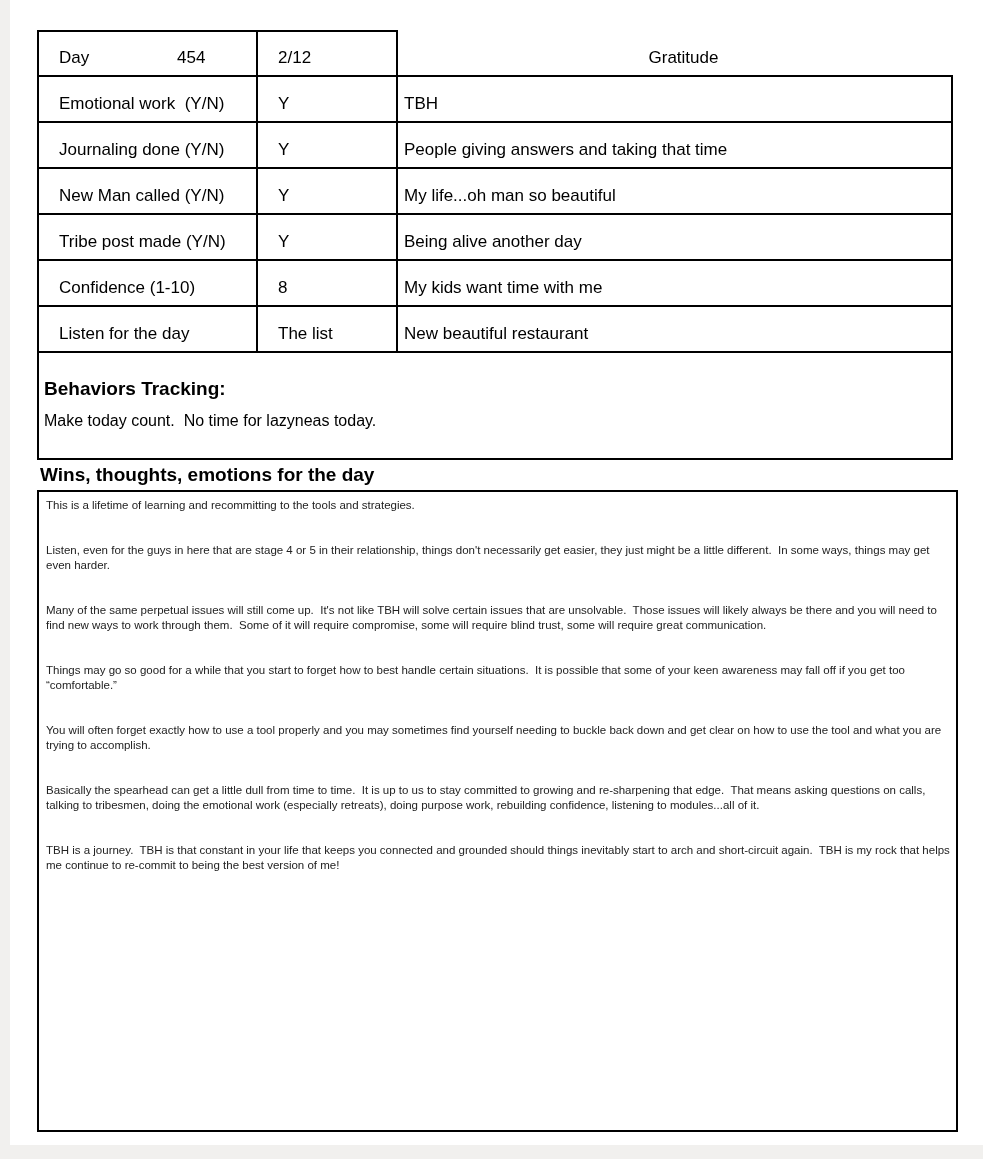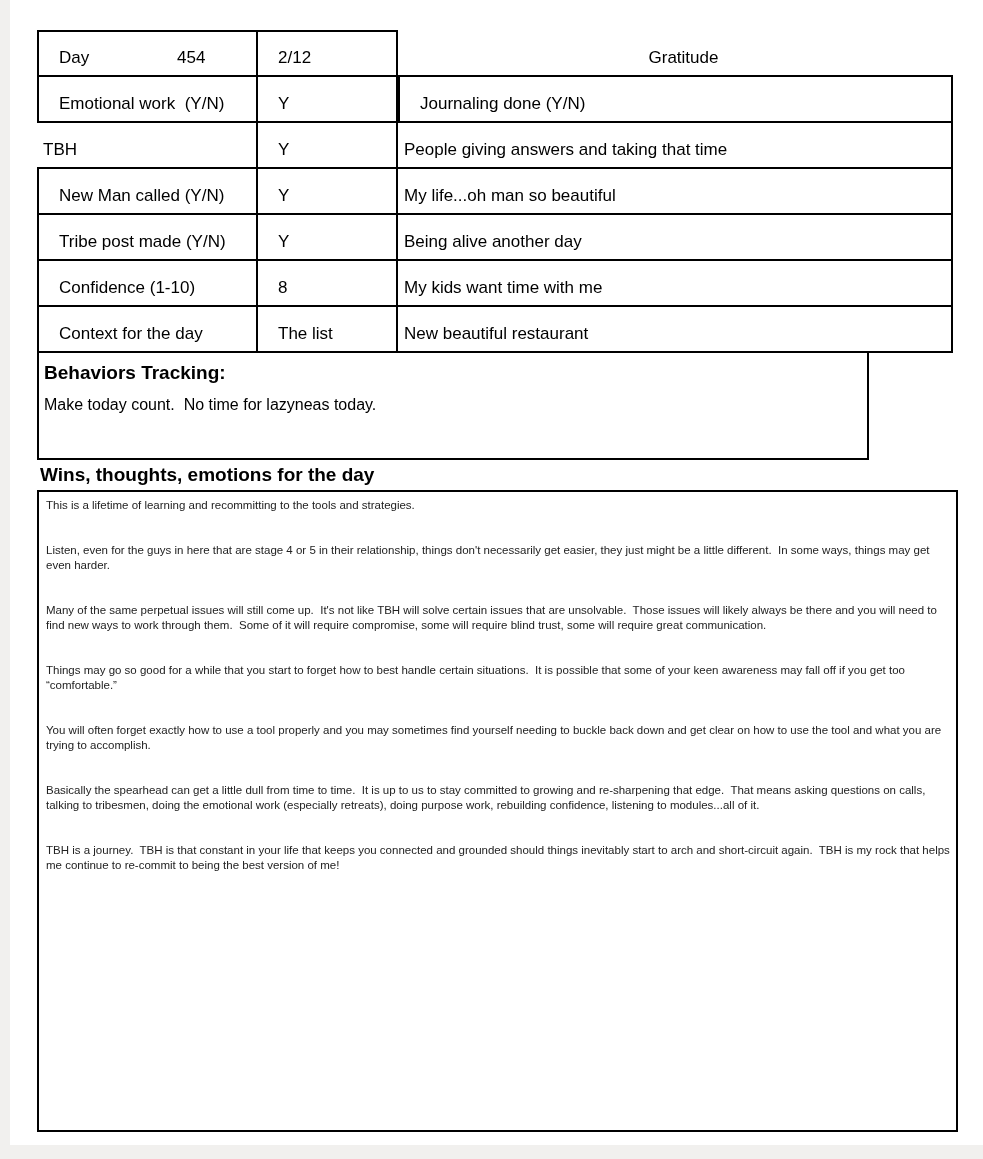--- a/index.html
+++ b/index.html
@@ -45,26 +45,26 @@
     border-right: none;
     justify-content: center;
     text-align: center;
   }
   .day-value {
     position: absolute; left: 138px; bottom: 8px;
   }
   
   .behaviors {
     position: absolute; left: 27px; top: 353px;
-    width: 832px; height: 107px;
+    width: 916px; height: 107px;
     border-left: 2px solid #000;
     border-right: 2px solid #000;
     border-bottom: 2px solid #000;
     overflow: hidden;
-    padding: 8px 6px 0 5px;
+    padding: 24px 6px 0 5px;
   }
   .behaviors-heading {
     font-size: 19px; font-weight: 700; line-height: 24px;
     white-space: pre-wrap;
   }
   .behaviors-note {
     font-size: 16px; line-height: 20px; margin-top: 10px;
     white-space: pre-wrap;
   }
   .behaviors-intention {
@@ -109,26 +109,26 @@
     <div class="cell grat-header">
       <span>Gratitude</span>
     </div>
 
     <div class="cell col1">
       <span>Emotional work  (Y/N)</span>
     </div>
     <div class="cell val">
       <span>Y</span>
     </div>
+    <div class="cell grat">
+      <span>TBH</span>
+    </div>
+
     <div class="cell col1">
       <span>Journaling done (Y/N)</span>
-    </div>
-
-    <div class="cell grat">
-      <span>TBH</span>
     </div>
     <div class="cell val">
       <span>Y</span>
     </div>
     <div class="cell grat">
       <span>People giving answers and taking that time</span>
     </div>
 
     <div class="cell col1">
       <span>New Man called (Y/N)</span>
@@ -154,21 +154,21 @@
       <span>Confidence (1-10)</span>
     </div>
     <div class="cell val">
       <span>8</span>
     </div>
     <div class="cell grat">
       <span>My kids want time with me</span>
     </div>
 
     <div class="cell col1">
-      <span>Context for the day</span>
+      <span>Listen for the day</span>
     </div>
     <div class="cell val">
       <span>The list</span>
     </div>
     <div class="cell grat">
       <span>New beautiful restaurant</span>
     </div>
   </div>
 
   <div class="behaviors">

